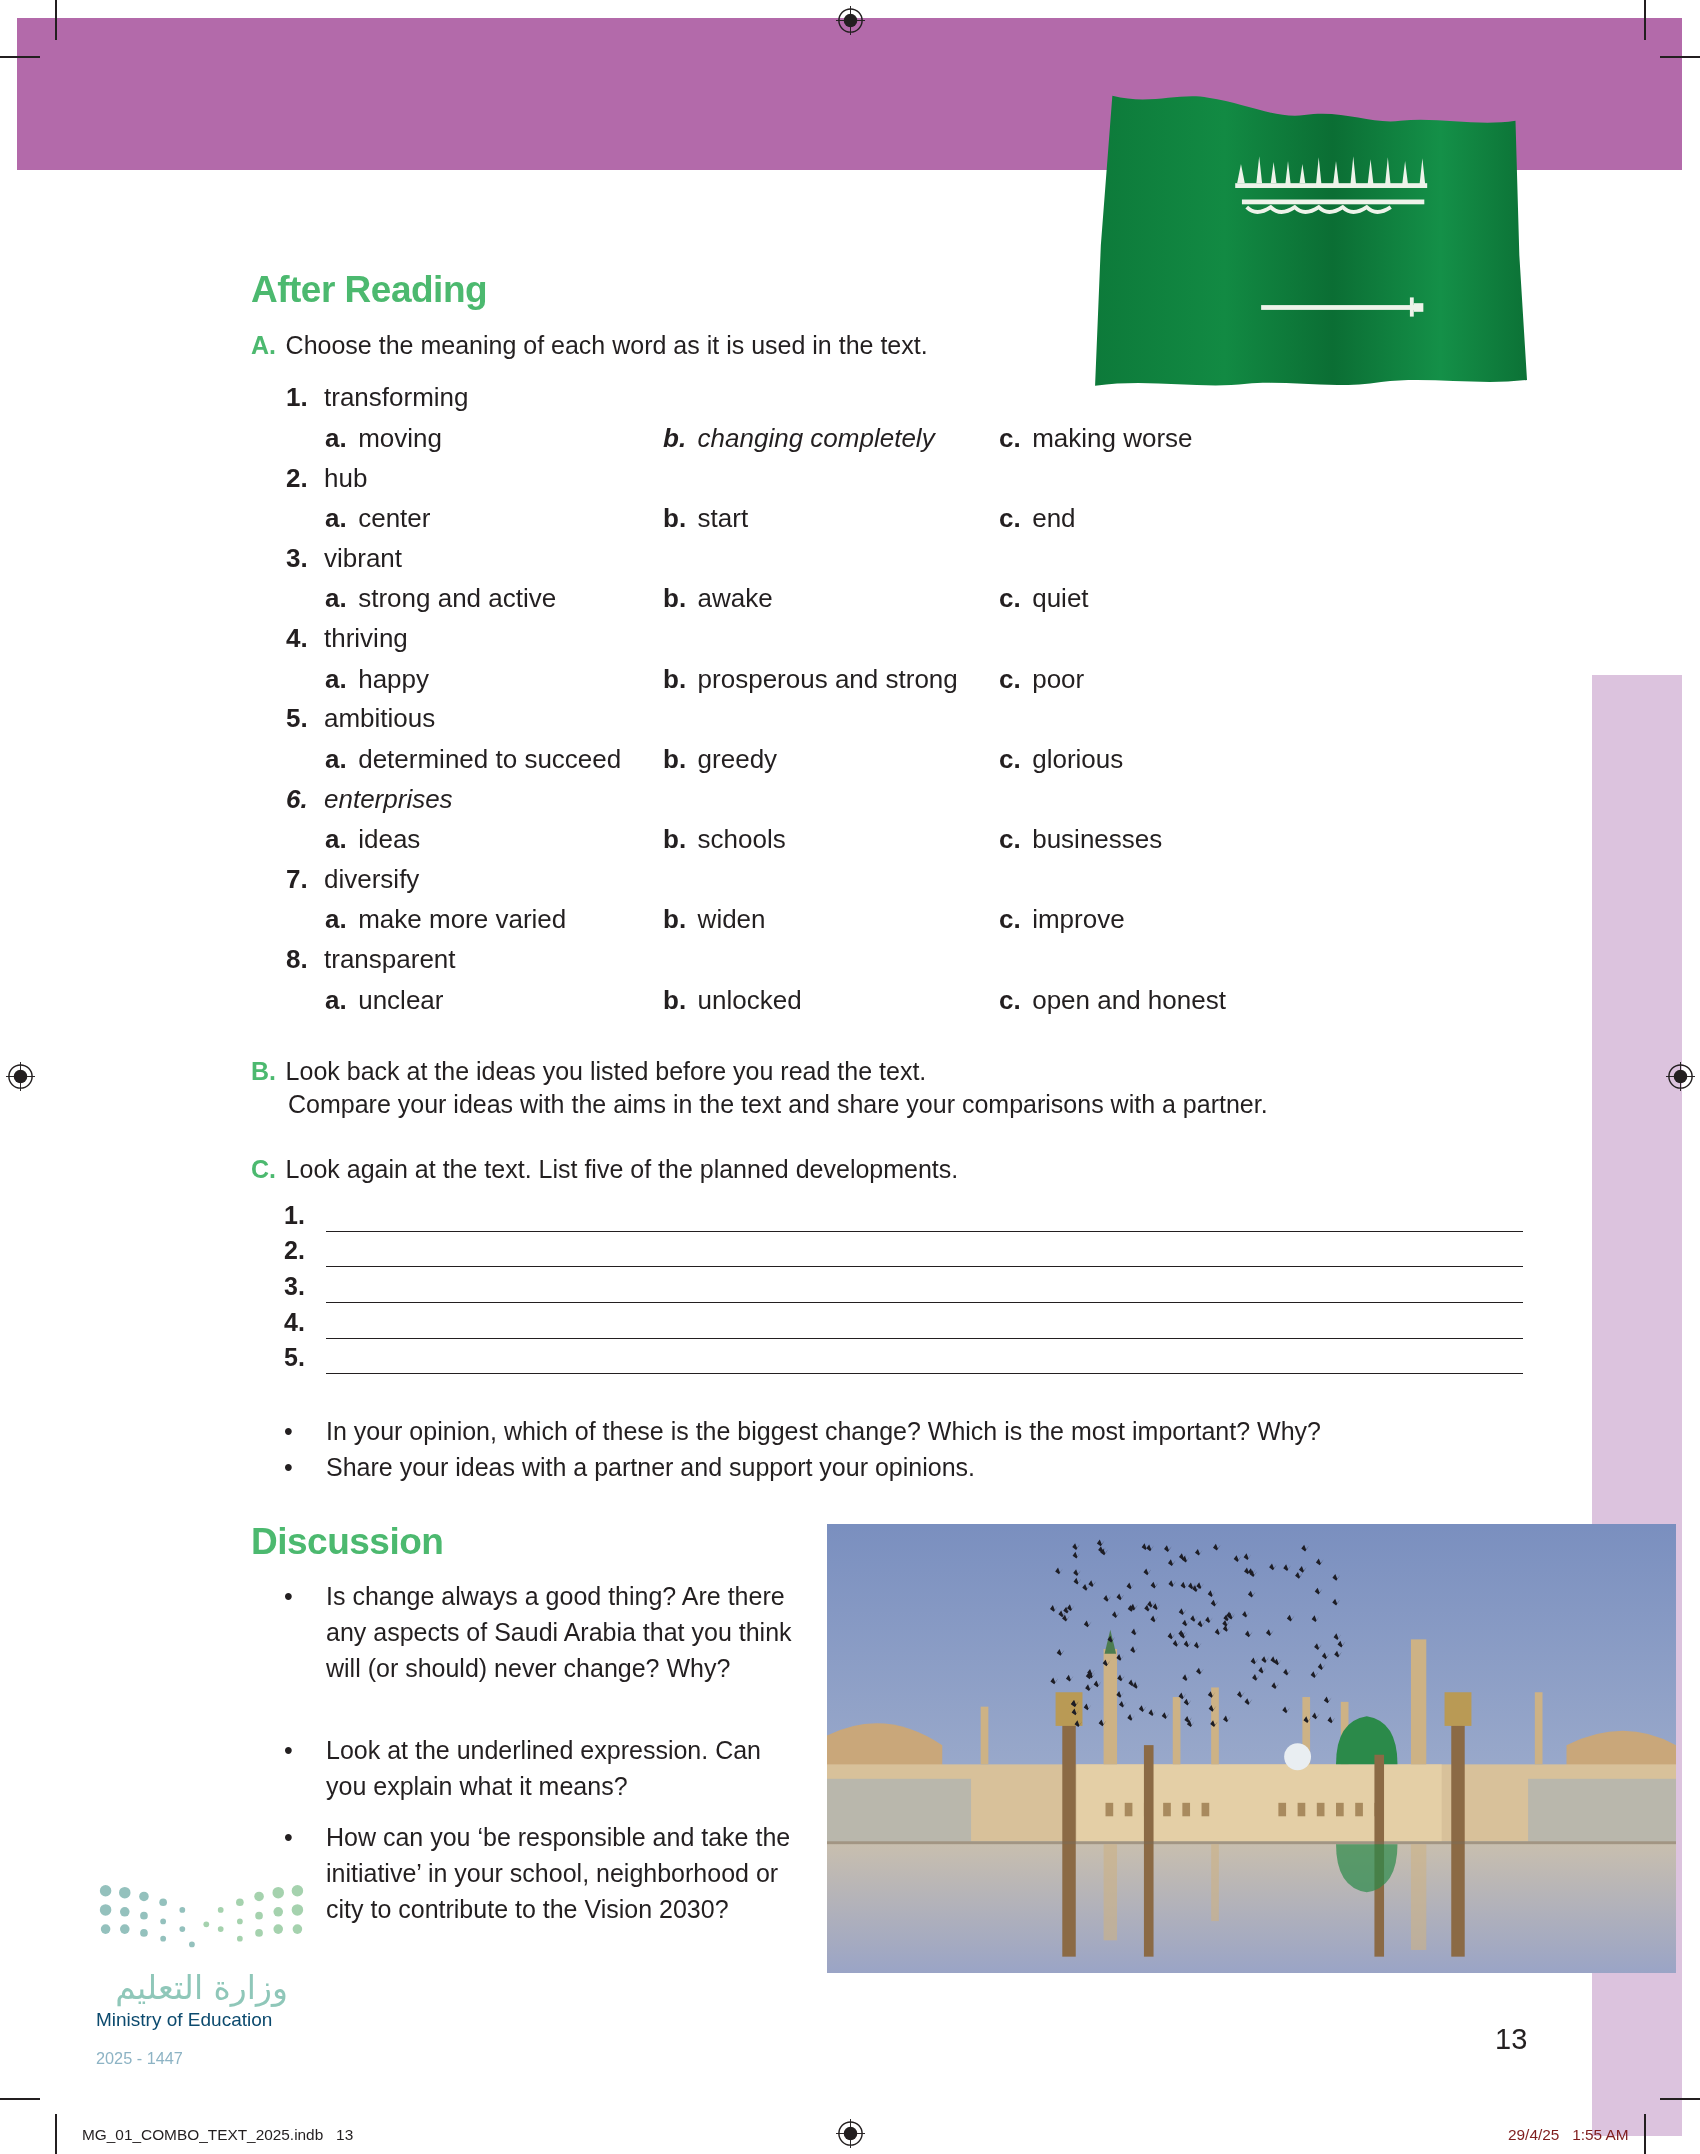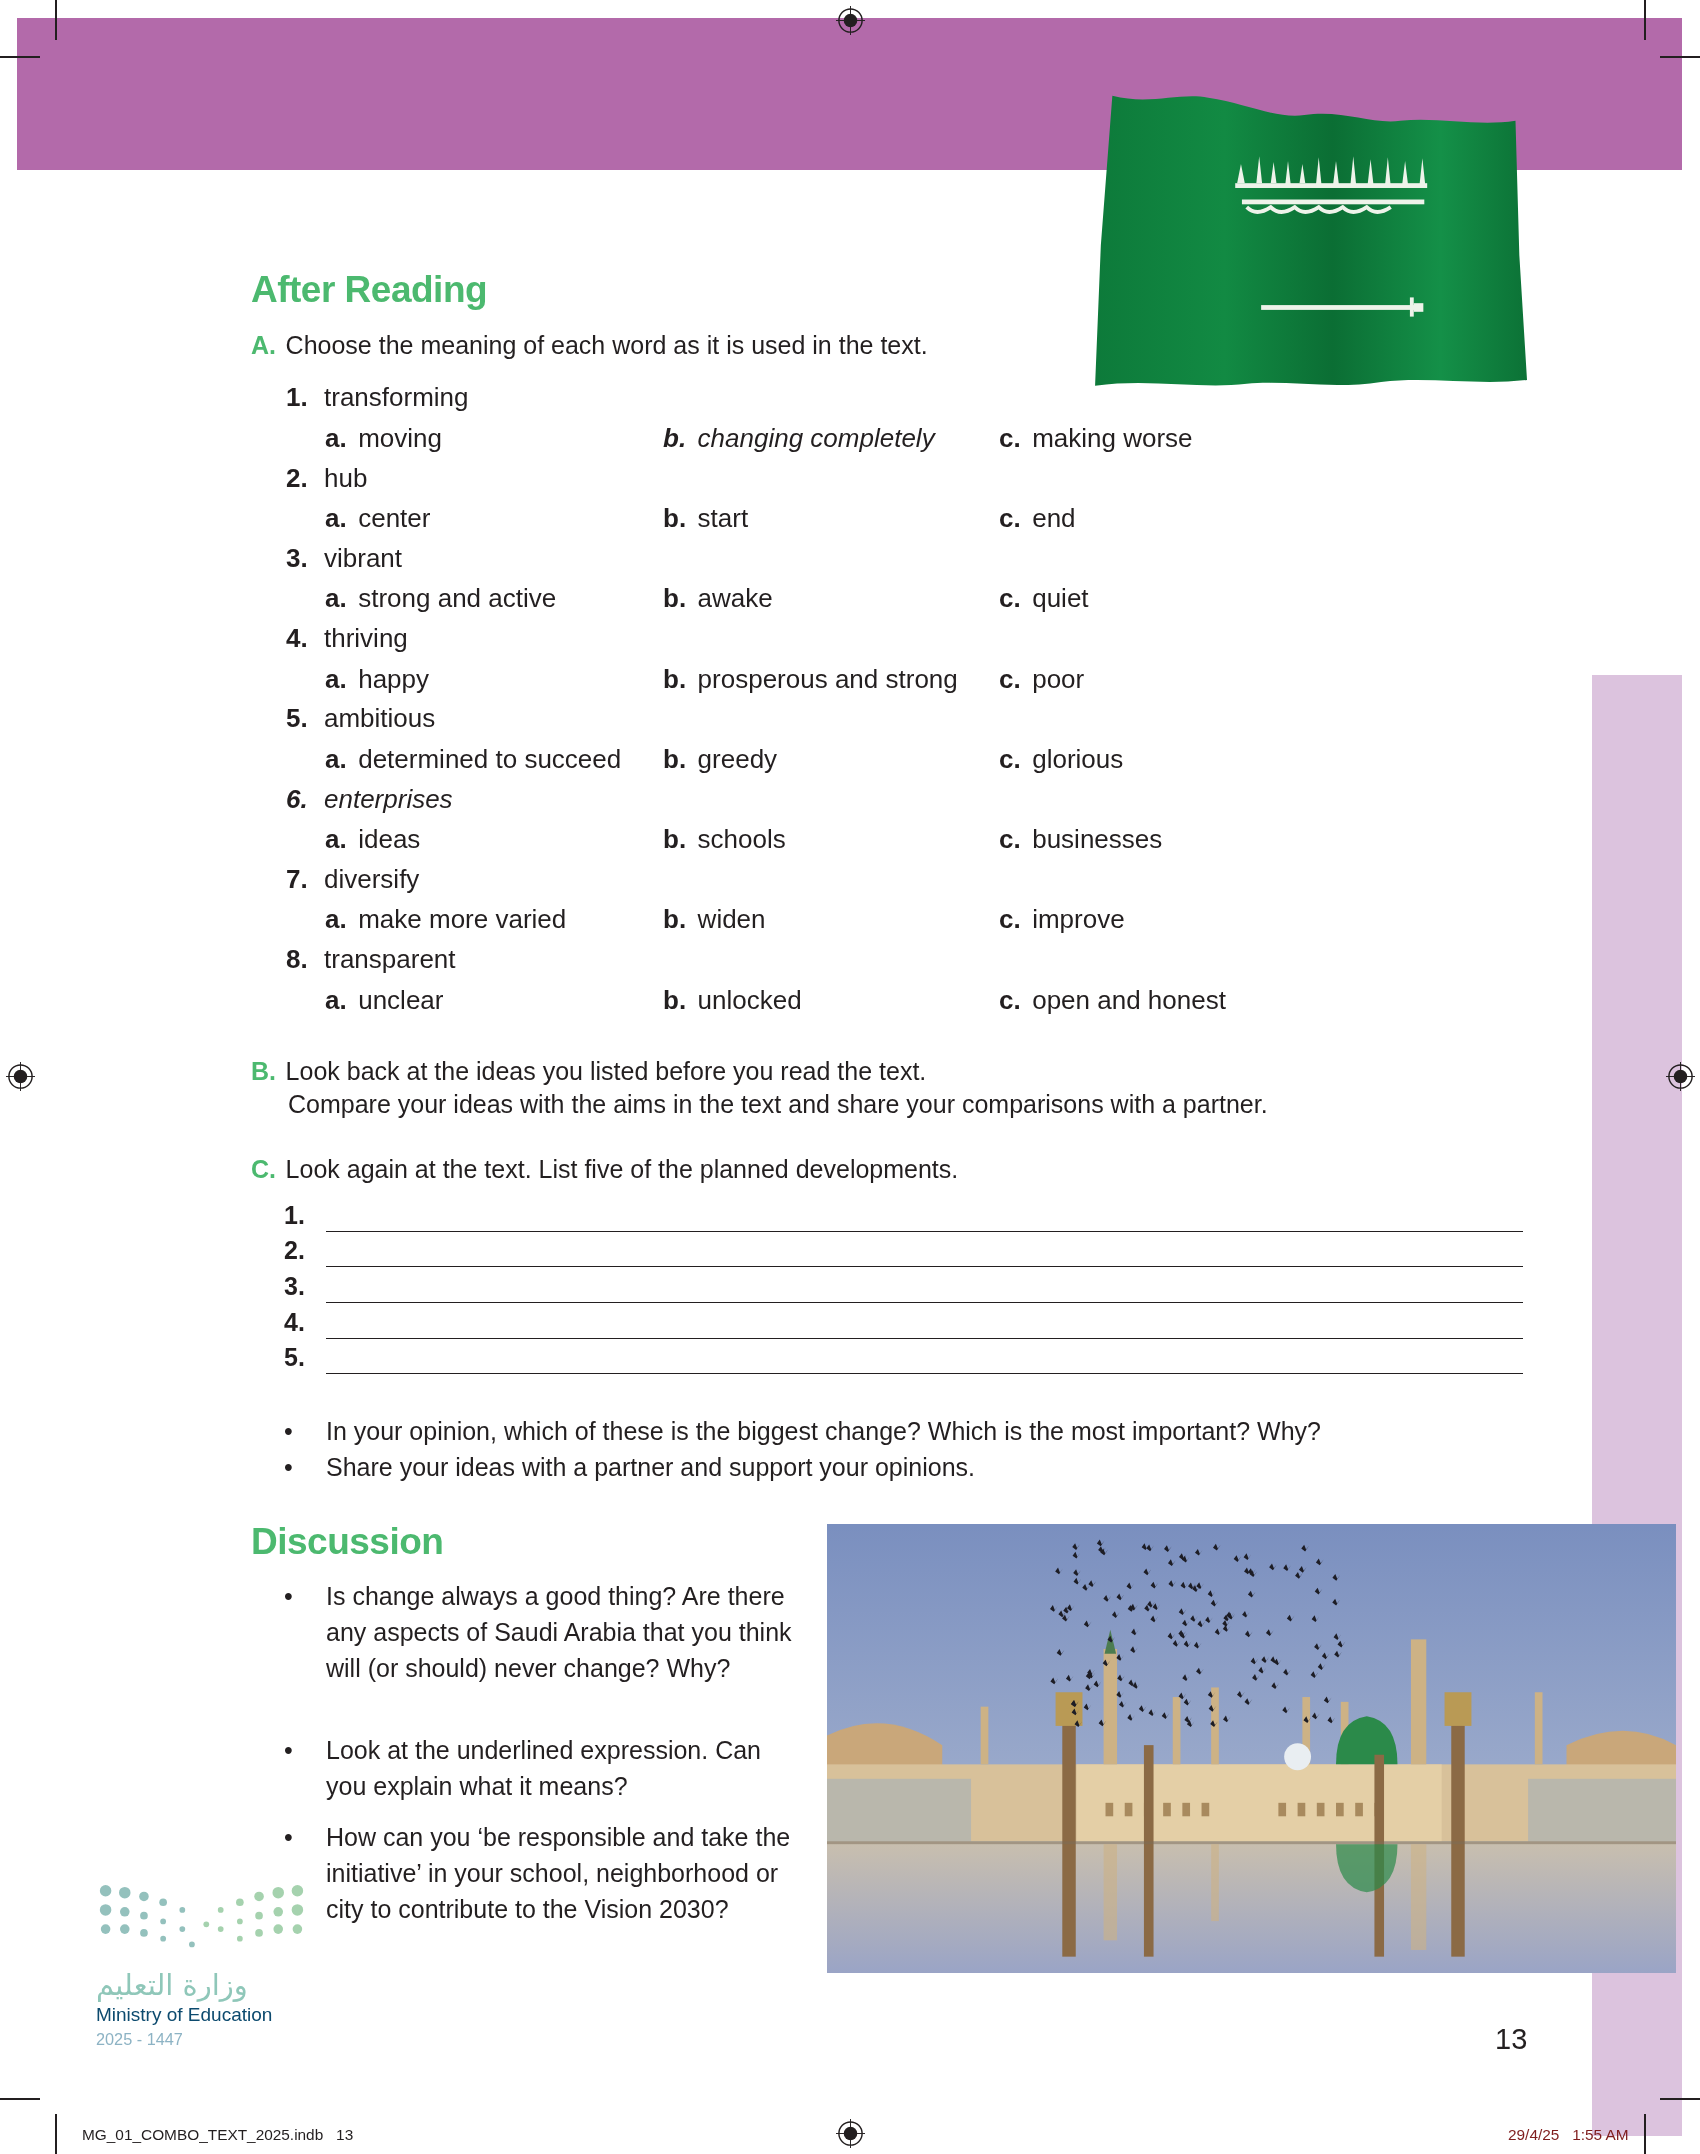--- a/index.html
+++ b/index.html
@@ -41,23 +41,23 @@
   .bullet-row .dot { position: absolute; left: 0; }
   .bullet-row .txt { position: absolute; left: 42px; }
 
   .disc-item { position: absolute; left: 284px; width: 519px; font-size: 25px; line-height: 36px; color: #231f20; }
   .disc-item .dot { position: absolute; left: 0; top: 0; }
   .disc-item .txt { display: block; margin-left: 42px; }
 
   .photo { left: 827px; top: 1524px; width: 849px; height: 449px; overflow: hidden; }
 
   .logo { left: 96px; top: 1881px; width: 211px; }
-  .logo .ar { font-size: 29px; color: #8fc7b9; font-family: "DejaVu Sans", sans-serif; direction: rtl; text-align: left; margin-top: 5.8px; }
+  .logo .ar { font-size: 33px; color: #8fc7b9; font-family: "DejaVu Sans", sans-serif; direction: rtl; text-align: center; margin-top: 5.8px; }
   .logo .en { font-size: 19px; color: #0c4a6e; margin-top: 1.9px; }
-  .logo .yr { font-size: 16.3px; color: #8db3c4; margin-top: 4px; }
+  .logo .yr { font-size: 16.3px; color: #8db3c4; margin-top: 18px; }
 
   .page-num { left: 1495px; top: 2023px; font-size: 29px; font-weight: normal; color: #231f20; }
   .slug-left { left: 82px; top: 2126px; font-size: 15.4px; color: #231f20; }
   .slug-right { left: 1508px; top: 2126px; font-size: 15.4px; color: #7f1d1d; }
 </style>
 </head>
 <body>
 
 <div class="abs header-band"></div>
 <div class="abs side-band"></div>

